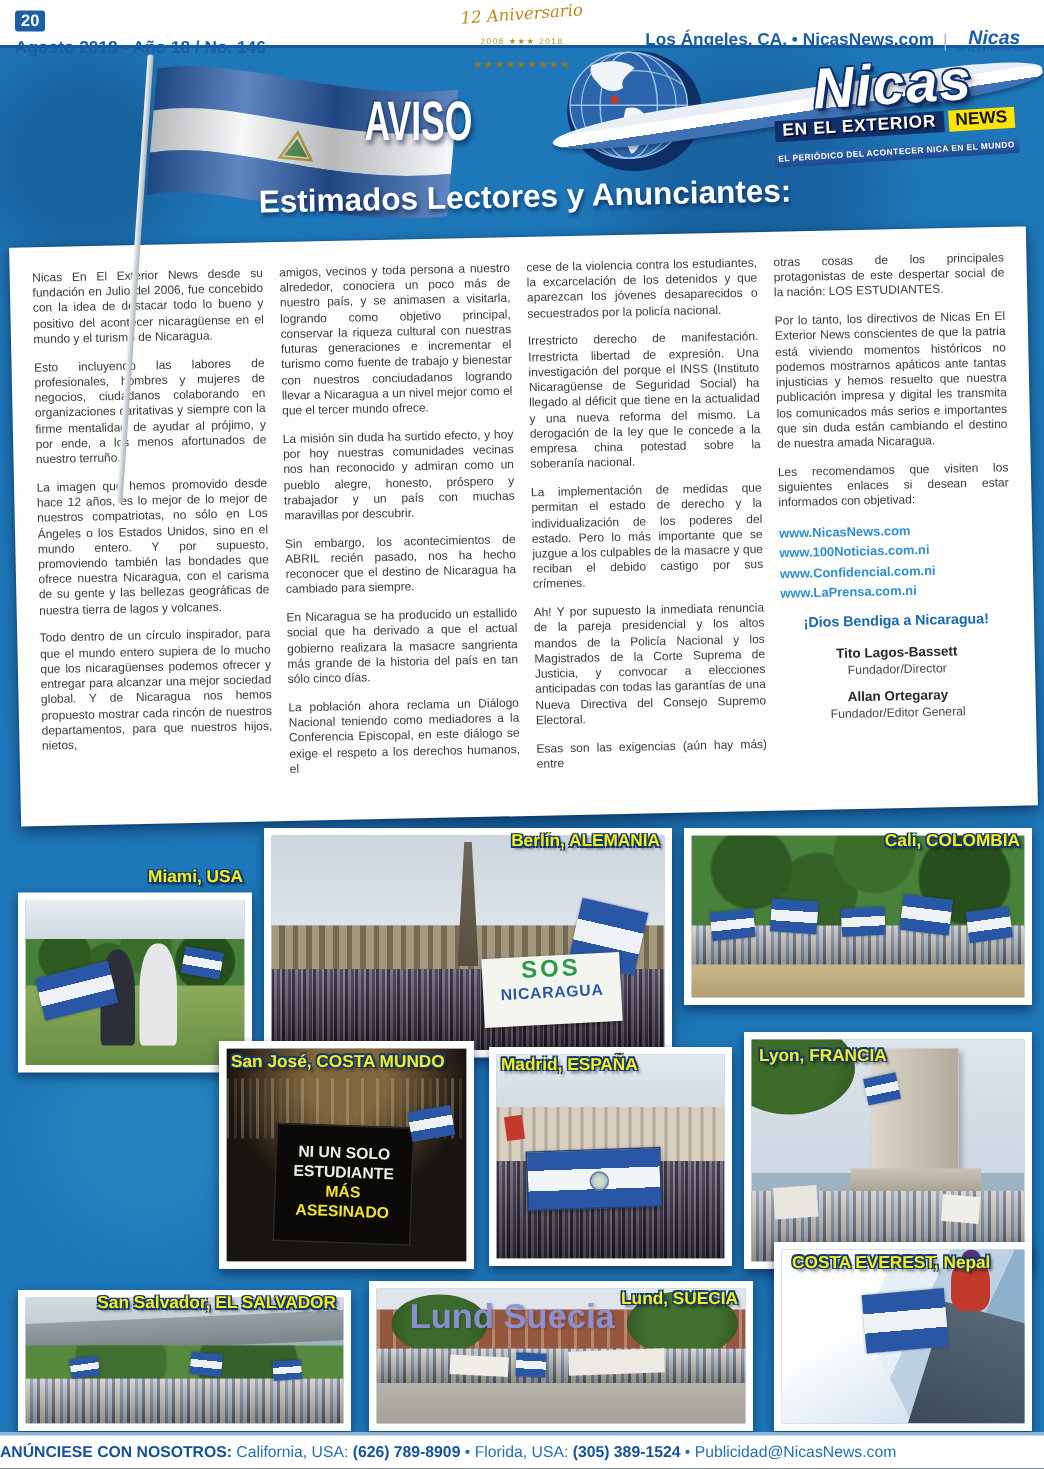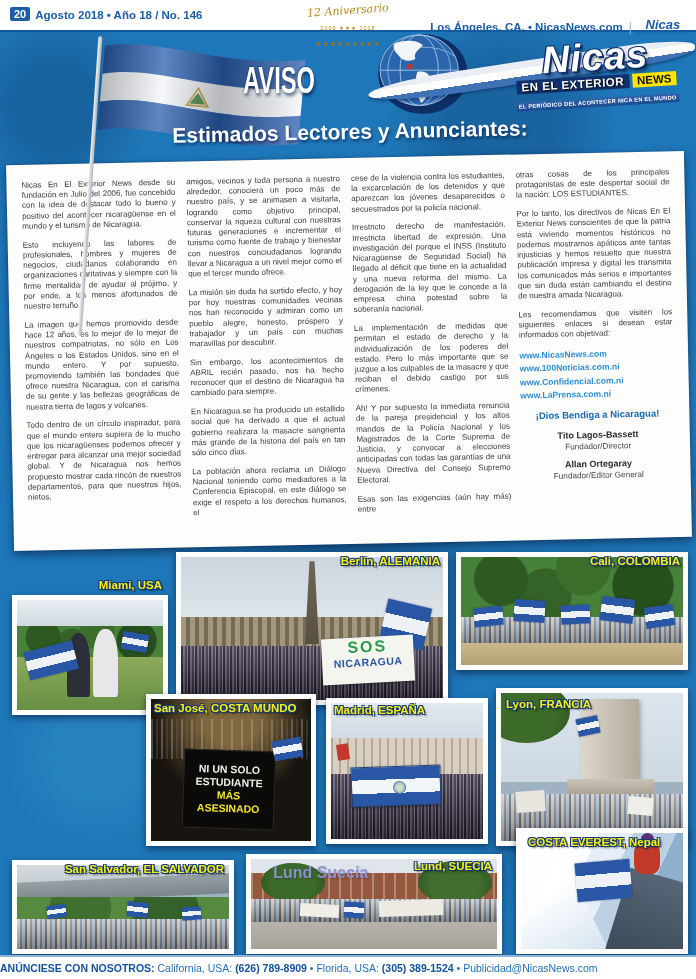--- a/index.html
+++ b/index.html
@@ -1,21 +1,21 @@
 <!DOCTYPE html>
 <html><head>
 <meta charset="utf-8">
 <style>
   html,body{margin:0;padding:0;background:#444;}
   .page{position:relative;width:696px;height:979px;margin:0 auto;overflow:hidden;
         background:#fff;font-family:"Liberation Sans",sans-serif;}
 
   
   .topstrip{position:absolute;top:0;left:0;right:0;height:30px;background:#fff;z-index:5;}
-  .strip-left{position:absolute;left:10px;top:7px;display:flex;align-items:flex-end;gap:5px;}
+  .strip-left{position:absolute;left:10px;top:7px;display:flex;align-items:flex-start;gap:5px;flex-direction:column;}
   .day-badge{background:#1b5ea6;color:#fff;font-weight:bold;font-size:11px;padding:1px 4px;border-radius:2px;}
   .issue{color:#1b5ea6;font-weight:bold;font-size:11.5px;}
   .anniv{position:absolute;left:0;right:0;top:1px;text-align:center;color:#b98a1f;line-height:1;}
   .anniv-1{font-family:"DejaVu Serif",serif;font-style:italic;font-size:11px;transform:rotate(-4deg);display:inline-block;}
   .anniv-2{font-size:5.5px;letter-spacing:1px;}
   .anniv-3{font-size:7px;letter-spacing:1px;color:#a07417;}
   .strip-right{position:absolute;right:8px;top:20px;display:flex;align-items:center;gap:6px;justify-content:center;}
   .loc{color:#1b5ea6;font-weight:bold;font-size:11.5px;}
   .strip-sep{color:#9ab4d2;font-size:12px;}
   .mini-brand{color:#1b5ea6;font-weight:800;font-style:italic;font-size:13px;line-height:.8;text-align:center;}
@@ -179,21 +179,21 @@
   .lu-brick{top:16%;height:32%;background:
      repeating-linear-gradient(90deg,rgba(255,245,230,.3) 0 2px,transparent 2px 11px),#96573f;}
   .lu-tree1{position:absolute;left:4%;top:4%;width:26%;height:44%;border-radius:50%;
      background:radial-gradient(circle,#3c6a2c 55%,#2e531f 100%);}
   .lu-tree2{position:absolute;right:2%;top:2%;width:30%;height:48%;border-radius:50%;
      background:radial-gradient(circle,#426f30 55%,#2e531f 100%);}
   .lu-pave{top:62%;bottom:0;background:linear-gradient(#bcb7ae,#a7a299);}
   .lu-crowd{top:44%;height:26%;}
   .lu-ban1{position:absolute;left:52%;top:46%;width:26%;height:18%;background:#eceae2;transform:rotate(-2deg);}
   .lu-ban2{position:absolute;left:20%;top:50%;width:16%;height:14%;background:#f0eee6;transform:rotate(3deg);}
-  .lu-mark{position:absolute;left:9%;top:6%;z-index:5;font-size:16px;font-weight:600;
+  .lu-mark{position:absolute;left:9%;top:6%;z-index:5;font-size:23px;font-weight:600;
      color:rgba(142,146,216,.95);text-shadow:1px 1px 2px rgba(0,0,0,.25);}
   .cap-lund{top:6px;right:10px;}
   
   .p-everest{left:516px;top:828px;width:172px;height:126px;z-index:4;}
   .ev-bg{top:0;bottom:0;background:linear-gradient(115deg,#fbfdff 0 36%,#e6eff7 36% 52%,#bcd2e4 52% 72%,#8fb0cc 72%);}
   .ev-peak{position:absolute;left:-6%;top:18%;width:60%;height:82%;background:linear-gradient(150deg,#ffffff 40%,#d5e3ef);
      clip-path:polygon(50% 0,100% 100%,0 100%);}
   .ev-rock{position:absolute;right:-4%;top:30%;width:52%;height:70%;background:linear-gradient(200deg,#5c6c7c,#3c4a58);
      clip-path:polygon(30% 0,100% 20%,100% 100%,0 100%);}
   .ev-climber{position:absolute;right:14%;top:6%;width:26px;height:34px;background:#c0392b;border-radius:40% 40% 30% 30%;}

